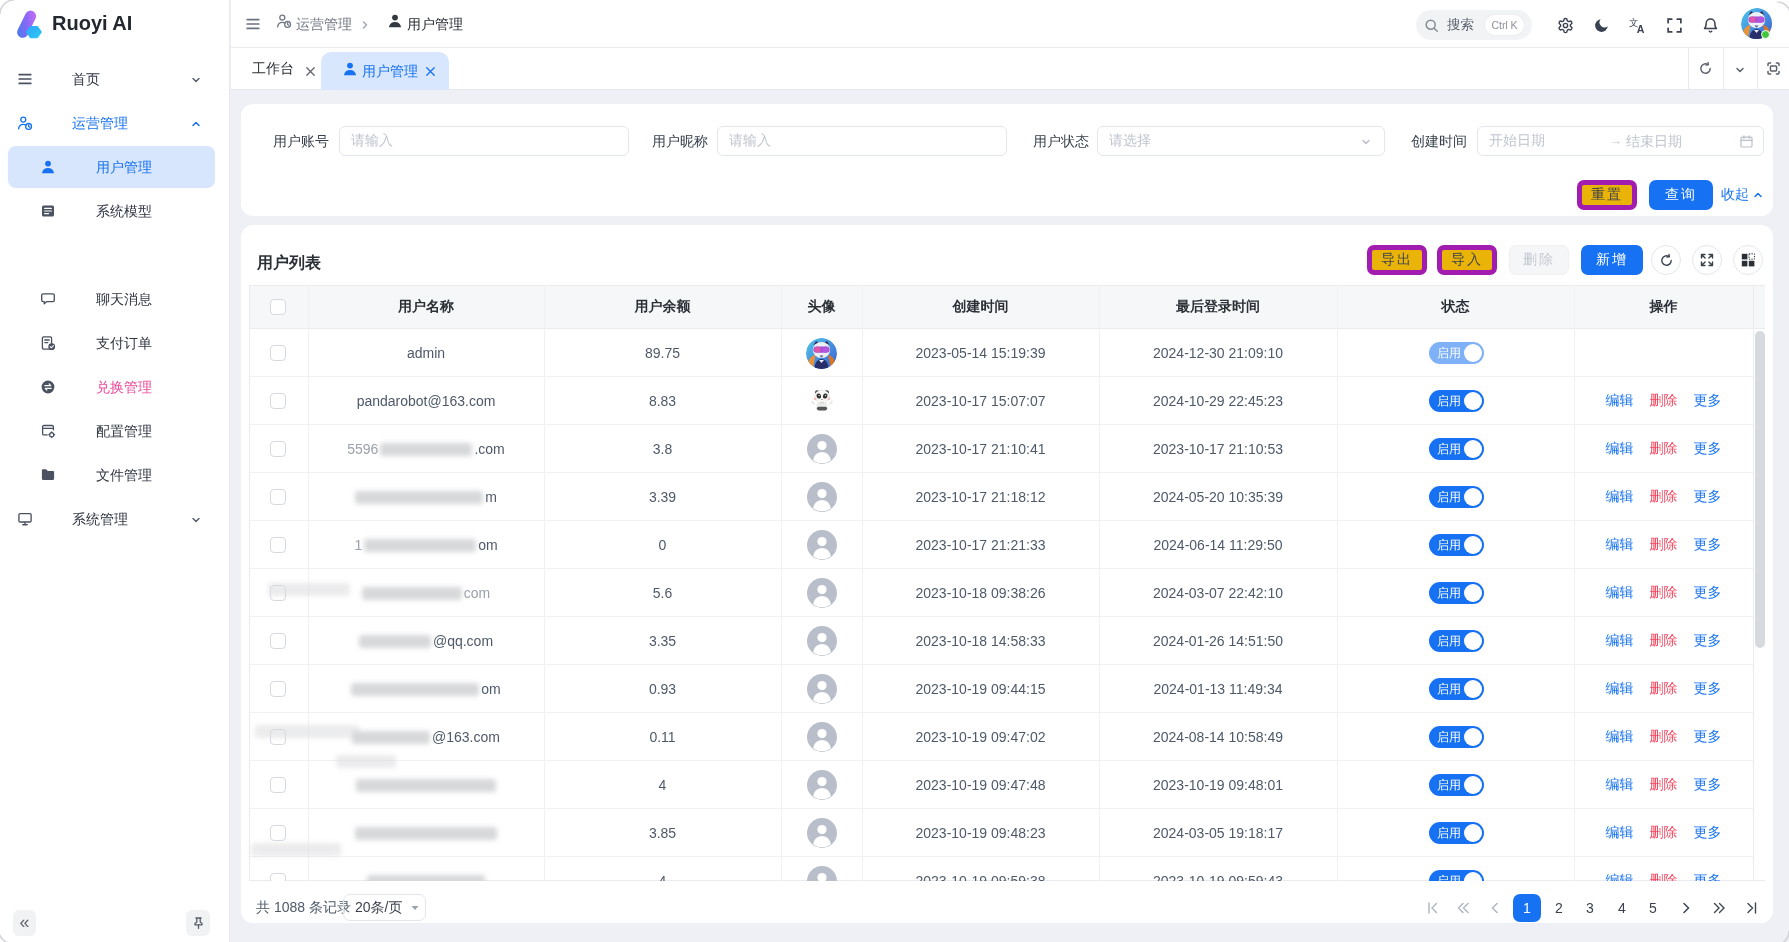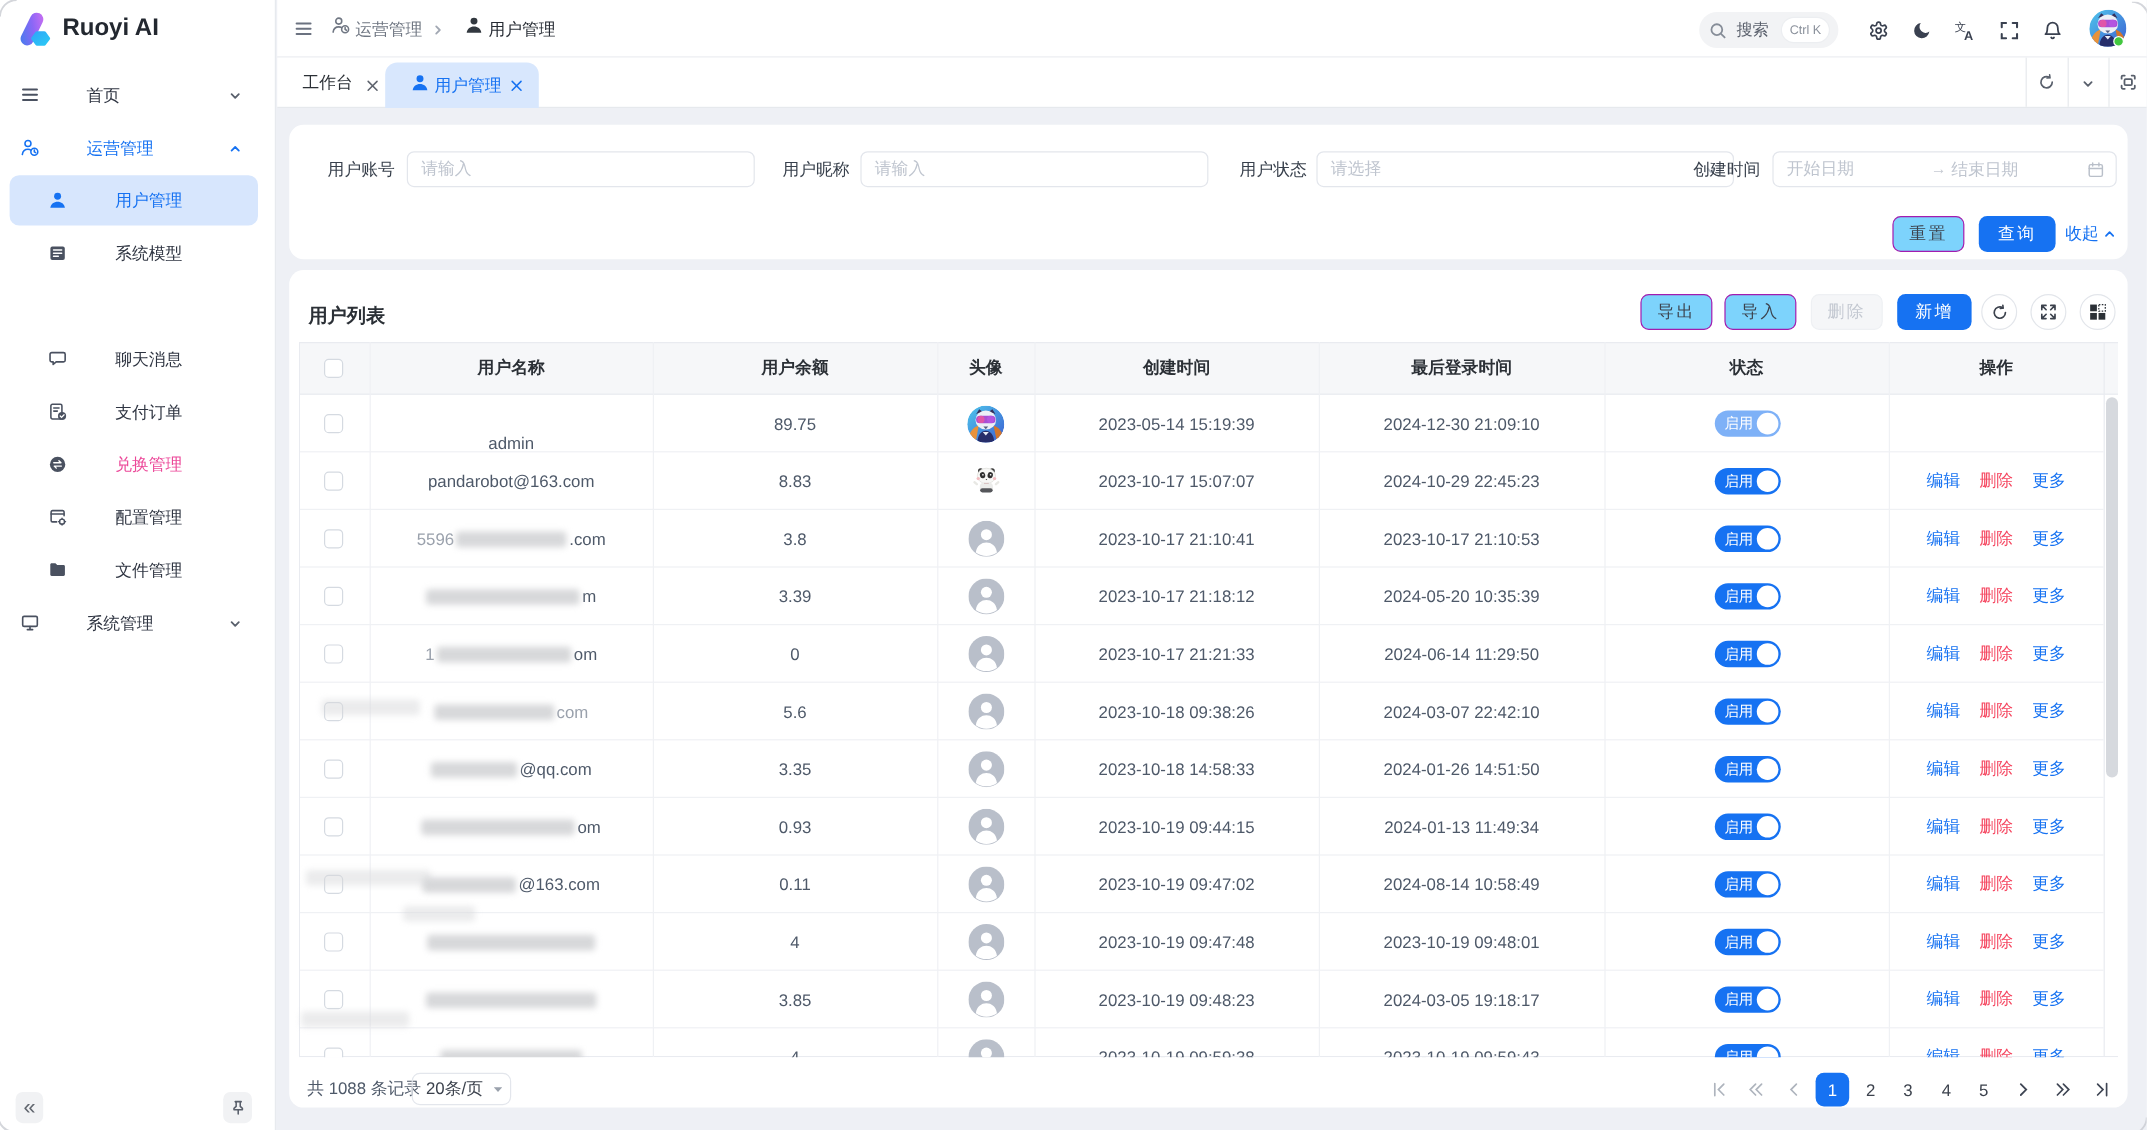--- a/index.html
+++ b/index.html
@@ -4,21 +4,21 @@
 html,body{width:1789px;height:942px;overflow:hidden;}
 body{font-family:"Liberation Sans",sans-serif;background:#eef0f5;position:relative;font-size:14px;color:#4e5969;}
 .abs{position:absolute;}
 .fx{display:flex;align-items:center;}
 .card{position:absolute;background:#fff;border-radius:12px;}
 .smg{display:inline-block;background:#d7d8da;border-radius:3px;filter:blur(2.5px);height:13px;}
 .ghost{color:#9aa1ac;}
 .ipt{position:absolute;height:30px;border:1px solid #e3e6ec;border-radius:6px;background:#fff;font:14px "Liberation Sans",sans-serif;padding:0 11px;color:#4e5969;outline:none;}
 .lbl{position:absolute;height:30px;line-height:30px;color:#38404c;text-align:right;}
 .btn{position:absolute;height:30px;border-radius:7px;font-size:14px;display:flex;align-items:center;justify-content:center;letter-spacing:2px;}
-.btn.plain{background:#7dd3fc;border:1px solid #a21caf;color:#3c424d;}
+.btn.plain{background:#eab308;border:5px solid #a21caf;color:#3c424d;}
 .btn.primary{background:#1672f2;color:#fff;}
 .btn.disabled{background:#f5f6f8;border:1px solid #eef0f3;color:#c3c8d1;}
 .cbtn{position:absolute;width:30px;height:30px;border-radius:50%;border:1px solid #e3e6eb;background:#fff;display:flex;align-items:center;justify-content:center;}
 .vline{position:absolute;width:1px;background:#eff1f4;}
 .cell{position:absolute;display:flex;align-items:center;justify-content:center;white-space:nowrap;}
 .cb{position:absolute;width:16px;height:16px;border:1.5px solid #d5dae1;border-radius:4px;background:#fff;}
 .toggle{position:absolute;width:55px;height:22px;border-radius:11px;background:#1672f2;}
 .toggle .kn{position:absolute;right:2px;top:2px;width:18px;height:18px;border-radius:50%;background:#fff;}
 .toggle .tx{position:absolute;left:8px;top:0;line-height:22px;font-size:12px;color:#fff;}
 .lnk{font-size:14px;color:#1672f2;}
@@ -275,21 +275,21 @@
           <rect x="4.4" y="5" width="6.2" height="5" rx="1"></rect>
         </g>
       </svg></div>
 </div>
 <div class="card" style="left:241px;top:104px;width:1532px;height:112px;">
 <div class="lbl" style="left:32px;top:22px;width:56px;">用户账号</div>
 <div class="ipt fx" style="left:98px;top:22px;width:290px;color:#bfc5cf;">请输入</div>
 <div class="lbl" style="left:411px;top:22px;width:56px;">用户昵称</div>
 <div class="ipt fx" style="left:476px;top:22px;width:290px;color:#bfc5cf;">请输入</div>
 <div class="lbl" style="left:792px;top:22px;width:56px;">用户状态</div>
-<div class="ipt fx" style="left:856px;top:22px;width:348px;color:#bfc5cf;">请选择<span style="position:absolute;right:12px;top:8px;"><svg width="12" height="12" viewBox="0 0 12 12">
+<div class="ipt fx" style="left:856px;top:22px;width:288px;color:#bfc5cf;">请选择<span style="position:absolute;right:12px;top:8px;"><svg width="12" height="12" viewBox="0 0 12 12">
           <path d="M3 4.5l3 3 3-3" fill="none" stroke="#b9bfc9" stroke-width="1.5" stroke-linecap="round" stroke-linejoin="round"></path>
         </svg></span></div>
 <div class="lbl" style="left:1170px;top:22px;width:56px;">创建时间</div>
 <div class="ipt fx" style="left:1236px;top:22px;width:287px;color:#bfc5cf;">开始日期<span style="position:absolute;left:131px;top:0;line-height:28px;color:#c6cad2;font-size:13px;">→</span><span style="position:absolute;left:148px;top:0;line-height:28px;">结束日期</span><span style="position:absolute;right:9px;top:7px;"><svg width="15" height="15" viewBox="0 0 15 15">
           <g fill="none" stroke="#b9bfc9" stroke-width="1.2" stroke-linecap="round">
             <rect x="2" y="3.2" width="11" height="9.8" rx="1.3"></rect>
             <path d="M2 6.4h11M4.9 1.8v2.6M10.1 1.8v2.6"></path>
           </g>
         </svg></span></div>
 <div class="btn plain" style="left:1336px;top:76px;width:60px;">重置</div>
@@ -347,21 +347,21 @@
 <div class="cb" style="left:21px;top:14px;"></div>
 <div class="vline" style="left:59px;top:0;height:596px;"></div>
 <div class="vline" style="left:295px;top:0;height:596px;"></div>
 <div class="vline" style="left:532px;top:0;height:596px;"></div>
 <div class="vline" style="left:613px;top:0;height:596px;"></div>
 <div class="vline" style="left:850px;top:0;height:596px;"></div>
 <div class="vline" style="left:1088px;top:0;height:596px;"></div>
 <div class="vline" style="left:1325px;top:0;height:596px;"></div>
 <div class="abs" style="left:1px;top:44px;width:1503px;height:48px;border-bottom:1px solid #eff1f4;"></div>
 <div class="cb" style="left:21px;top:60px;"></div>
-<div class="cell" style="left:59px;top:44px;width:236px;height:48px;gap:2px;align-items:flex-end;">
+<div class="cell" style="left:59px;top:44px;width:236px;height:48px;gap:2px;">
         <span>admin</span>
       </div>
 <div class="cell" style="left:295px;top:44px;width:237px;height:48px;">89.75</div>
 <div class="cell" style="left:532px;top:44px;width:81px;height:48px;">
         <span style="display:inline-flex;border-radius:50%;overflow:hidden;width:31px;height:31px;">
           <svg width="31" height="31" viewBox="0 0 31 31">
             <defs>
               <linearGradient id="ag" x1="0" y1="0" x2="1" y2="1">
                 <stop offset="0" stop-color="#4fc7ec"></stop>
                 <stop offset="1" stop-color="#3c5ed2"></stop>

